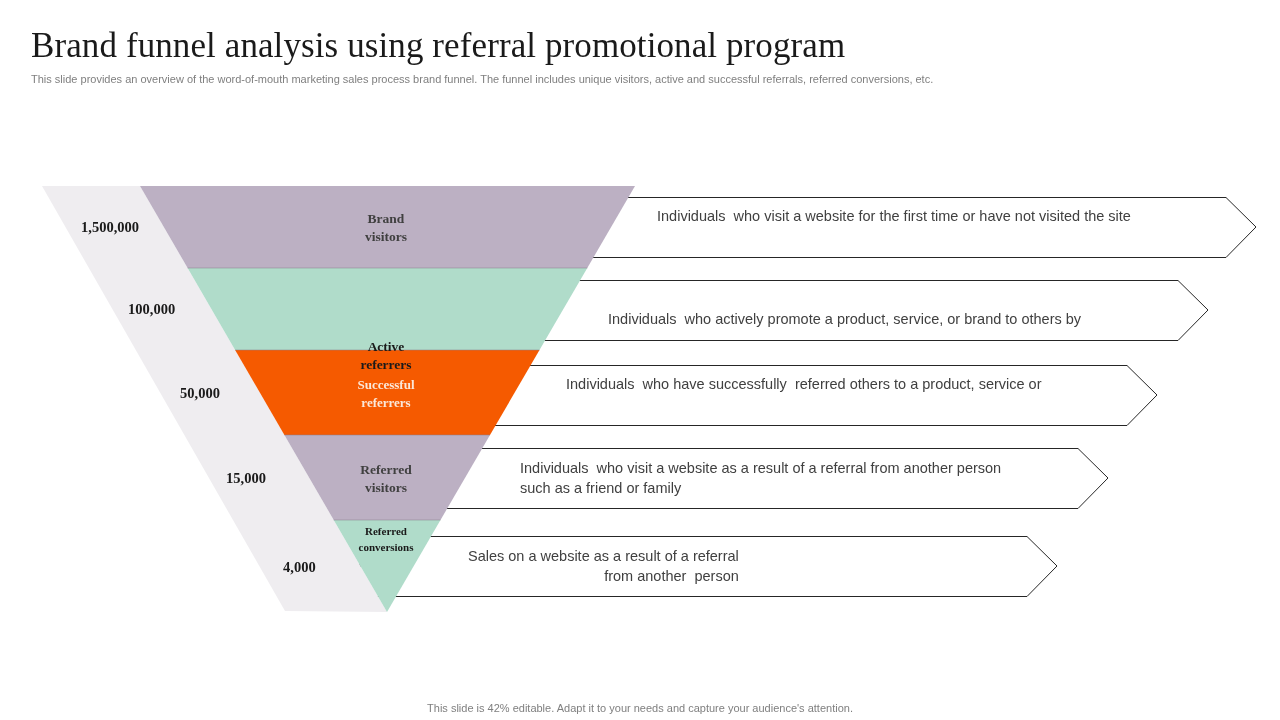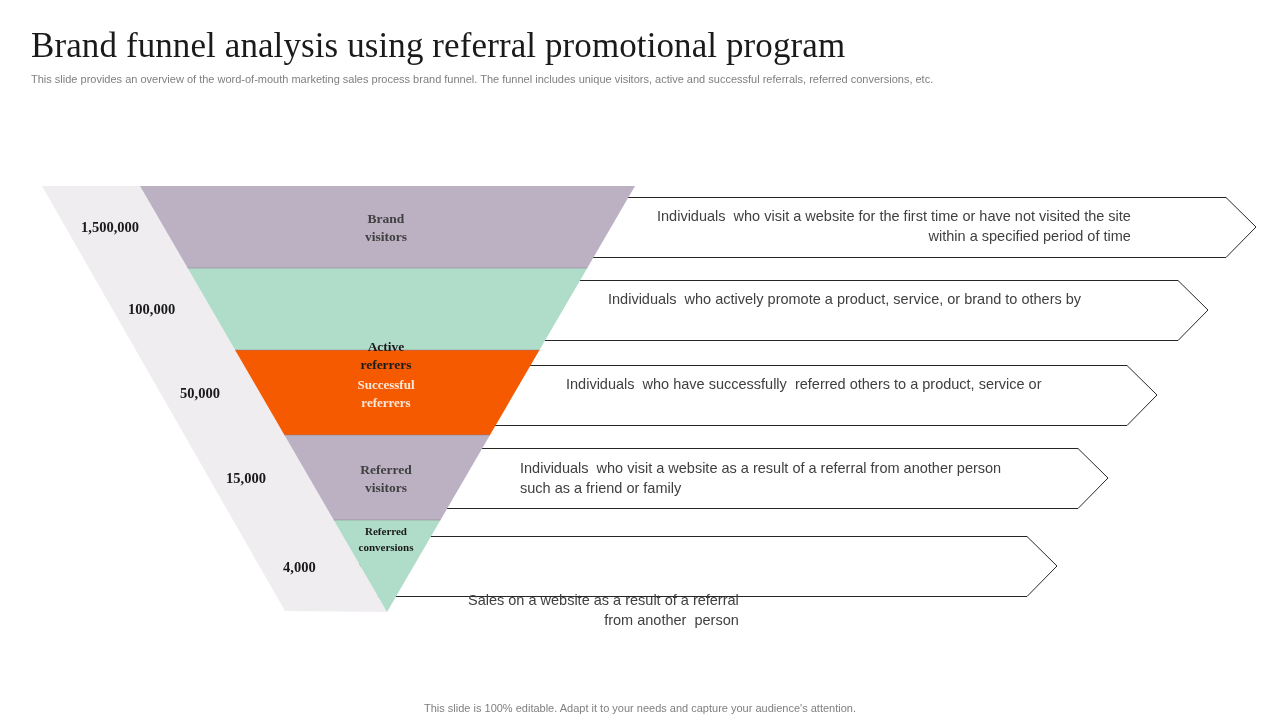--- a/index.html
+++ b/index.html
@@ -66,30 +66,29 @@
 </div>
 
 <div class="value" style="left:81px; top:219px;">1,500,000</div>
 <div class="value" style="left:128px; top:301px;">100,000</div>
 <div class="value" style="left:180px; top:385px;">50,000</div>
 <div class="value" style="left:226px; top:470px;">15,000</div>
 <div class="value" style="left:283px; top:559px;">4,000</div>
 
 <div class="desc" style="left:657px; top:207px;text-align:right;">
   <div style="white-space:pre;">Individuals  who visit a website for the first time or have not visited the site</div>
-  <div style="white-space:pre;">within a specified period of time</div>
 </div>
 <div class="desc" style="left:608px; top:290px;">
-  <div style="white-space:pre;">Individuals  who actively promote a product, service, or brand to others by</div>
+  <div style="white-space:pre;margin-top:20px;">Individuals  who actively promote a product, service, or brand to others by</div>
 </div>
 <div class="desc" style="left:566px; top:375px;">
   <div style="white-space:pre;">Individuals  who have successfully  referred others to a product, service or</div>
 </div>
 <div class="desc" style="left:520px; top:459px;">
   <div style="white-space:pre;">Individuals  who visit a website as a result of a referral from another person</div>
   <div style="white-space:pre;">such as a friend or family</div>
 </div>
-<div class="desc" style="left:468px; top:547px;margin-top:44px;">
+<div class="desc" style="left:468px; top:547px;">
   <div style="white-space:pre;">Sales on a website as a result of a referral</div>
   <div style="white-space:pre;text-align:right;">from another  person</div>
 </div>
 
-<div class="footer">This slide is 100% editable. Adapt it to your needs and capture your audience's attention.</div>
+<div class="footer">This slide is 42% editable. Adapt it to your needs and capture your audience's attention.</div>
 
 </body></html>

